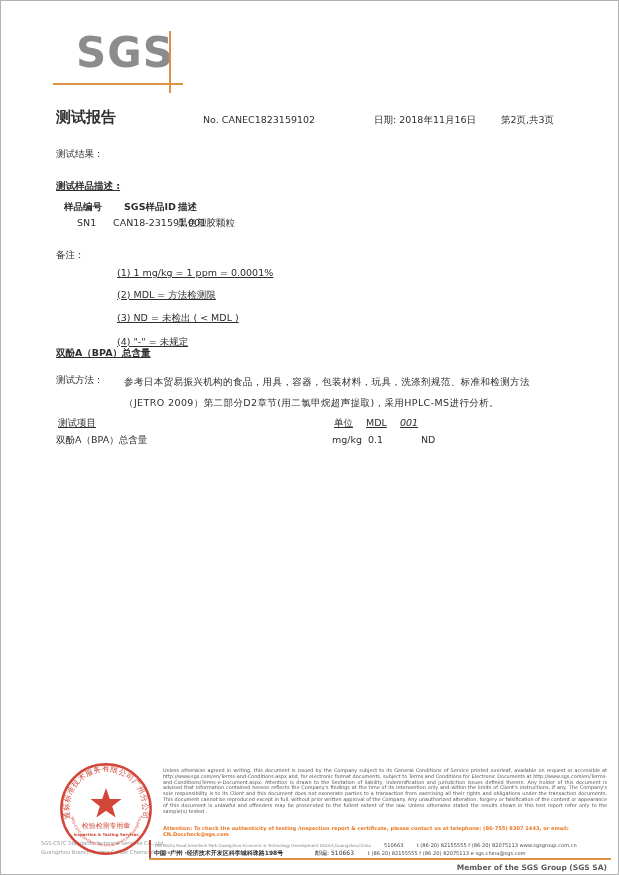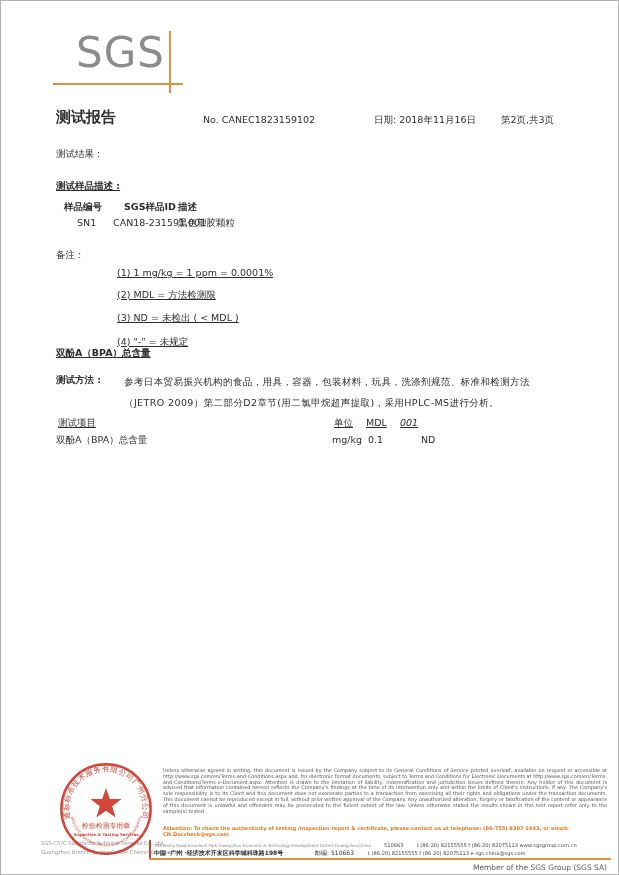--- a/index.html
+++ b/index.html
@@ -3,21 +3,21 @@
 <meta charset="utf-8">
 <style>
   html,body{margin:0;padding:0;background:#fff;}
   #page{
     position:relative;width:619px;height:875px;background:#fff;
     border:1px solid #b3b3b3;box-sizing:border-box;overflow:hidden;
     font-family:"DejaVu Sans","Liberation Sans",sans-serif;color:#333;
   }
   .abs{position:absolute;white-space:nowrap;}
   
-  .logo-text{font-size:42px;font-weight:normal;color:#8a8c8e;line-height:1;letter-spacing:1px;}
+  .logo-text{font-size:42px;font-weight:bold;color:#8a8c8e;line-height:1;letter-spacing:1px;}
   .logo-vline{width:2px;height:62px;background:#dd9243;}
   .logo-hline{width:130px;height:2px;background:#dd9243;}
   
   .title{font-size:15px;font-weight:bold;color:#2e2e2e;}
   .h-small{font-size:9.5px;color:#2e2e2e;}
   
   .body-text{font-size:9.5px;color:#2e2e2e;}
   .bold{font-weight:bold;}
   .ul{text-decoration:underline;}
   .it{font-style:italic;}
@@ -29,21 +29,21 @@
   .attention{white-space:normal;width:444px;font-size:5.1px;line-height:6px;
          color:#e87722;font-weight:bold;}
   .addr-line1{font-size:5.1px;color:#474747;}
   .addr-line1 .en-part{font-size:4.2px;color:#8a8a8a;letter-spacing:-0.1px;}
   .addr-line2{font-size:6px;color:#2e2e2e;}
   .addr-line2 .cn-part{font-weight:bold;}
   .addr-sep{display:inline-block;width:10px;}
   .footer-hline{width:462px;height:2px;background:#dd9243;}
   .footer-vline{width:2px;height:20px;background:#c2452e;}
   .company-gray{font-size:5.3px;color:#9aa0a3;letter-spacing:-0.1px;}
-  .member{font-size:7.5px;font-weight:normal;color:#58595b;}
+  .member{font-size:7.5px;font-weight:bold;color:#58595b;}
   .stamp{opacity:0.93;}
 </style>
 </head>
 <body>
 
 <div id="page">
 
   <div class="abs logo-text" style="left:75px;top:31px;">SGS</div>
   <div class="abs logo-vline" style="left:168px;top:30px;"></div>
   <div class="abs logo-hline" style="left:52px;top:82px;"></div>
@@ -65,21 +65,21 @@
 
   <div class="abs body-text" style="left:55px;top:248px;">备注 :</div>
   <div class="abs body-text notes" style="left:116px;top:266px;text-decoration:underline;">
     <div>(1) 1 mg/kg = 1 ppm = 0.0001%</div>
     <div>(2) MDL = 方法检测限</div>
     <div>(3) ND = 未检出 ( &lt; MDL )</div>
     <div>(4) "-" = 未规定</div>
   </div>
 
   <div class="abs body-text bold ul" style="left:55px;top:346px;">双酚A（BPA）总含量</div>
-  <div class="abs body-text" style="left:55px;top:373px;font-weight:bold;">测试方法 :</div>
+  <div class="abs body-text" style="left:55px;top:373px;">测试方法 :</div>
   <div class="abs body-text method" style="left:123px;top:370px;">参考日本贸易振兴机构的食品，用具，容器，包装材料，玩具，洗涤剂规范、标准和检测方法（JETRO 2009）第二部分D2章节(用二氯甲烷超声提取)，采用HPLC-MS进行分析。</div>
 
   <div class="abs body-text ul" style="left:57px;top:416px;">测试项目</div>
   <div class="abs body-text ul" style="left:333px;top:416px;">单位</div>
   <div class="abs body-text ul" style="left:365px;top:416px;">MDL</div>
   <div class="abs body-text ul it" style="left:399px;top:416px;">001</div>
   <div class="abs body-text" style="left:55px;top:433px;">双酚A（BPA）总含量</div>
   <div class="abs body-text" style="left:331px;top:433px;">mg/kg</div>
   <div class="abs body-text" style="left:367px;top:433px;">0.1</div>
   <div class="abs body-text" style="left:420px;top:433px;">ND</div>

